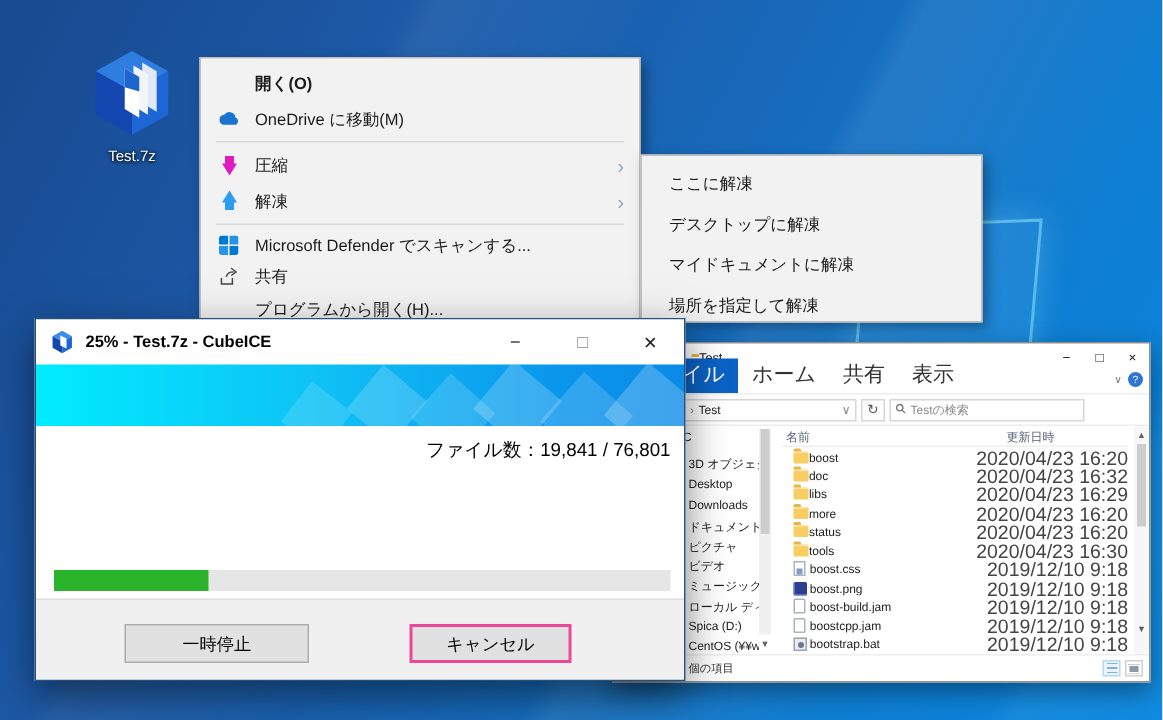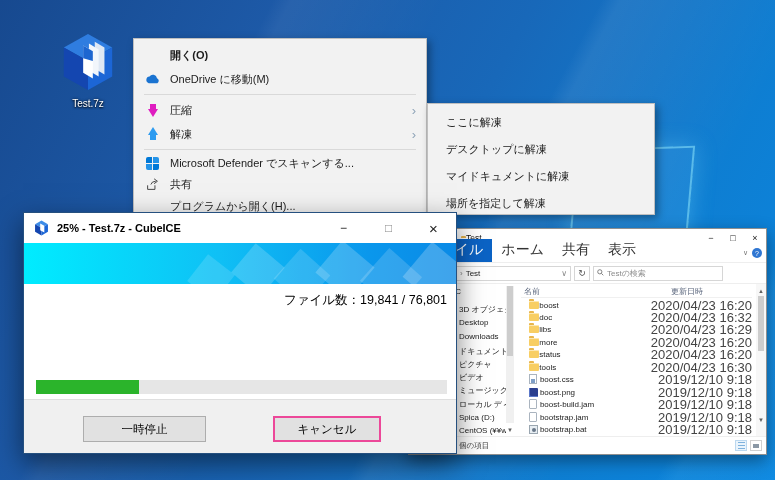--- a/index.html
+++ b/index.html
@@ -268,21 +268,21 @@
             <span class="fic">
               <span class="page-ic"></span>
             </span>
             <span class="fn">boost-build.jam</span>
             <span class="fd">2019/12/10 9:18</span>
           </div>
         <div class="frow" style="top:127px">
             <span class="fic">
               <span class="page-ic"></span>
             </span>
-            <span class="fn">bootstrap.jam</span>
+            <span class="fn">boostcpp.jam</span>
             <span class="fd">2019/12/10 9:18</span>
           </div>
         <div class="frow" style="top:139px">
             <span class="fic">
               <span class="bat-ic"></span>
             </span>
             <span class="fn">bootstrap.bat</span>
             <span class="fd">2019/12/10 9:18</span>
           </div>
       </div>

